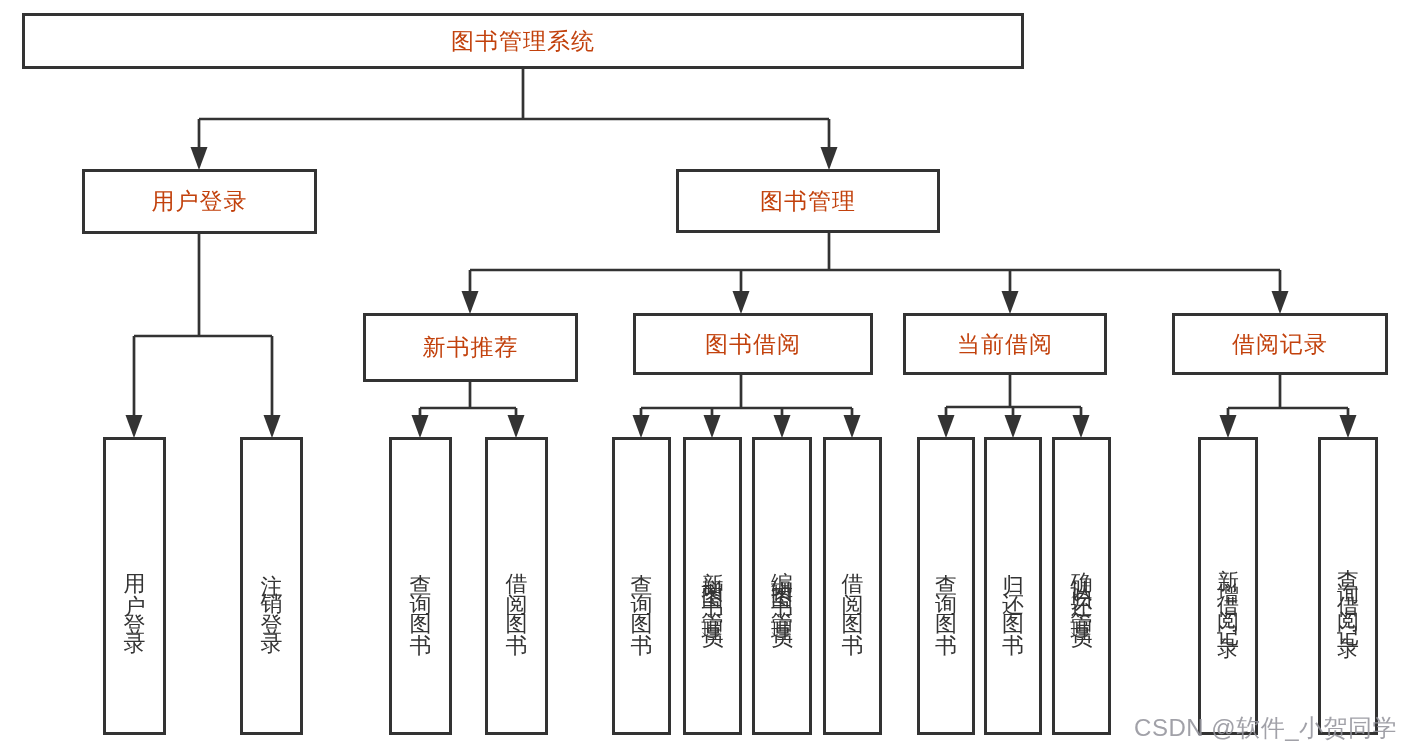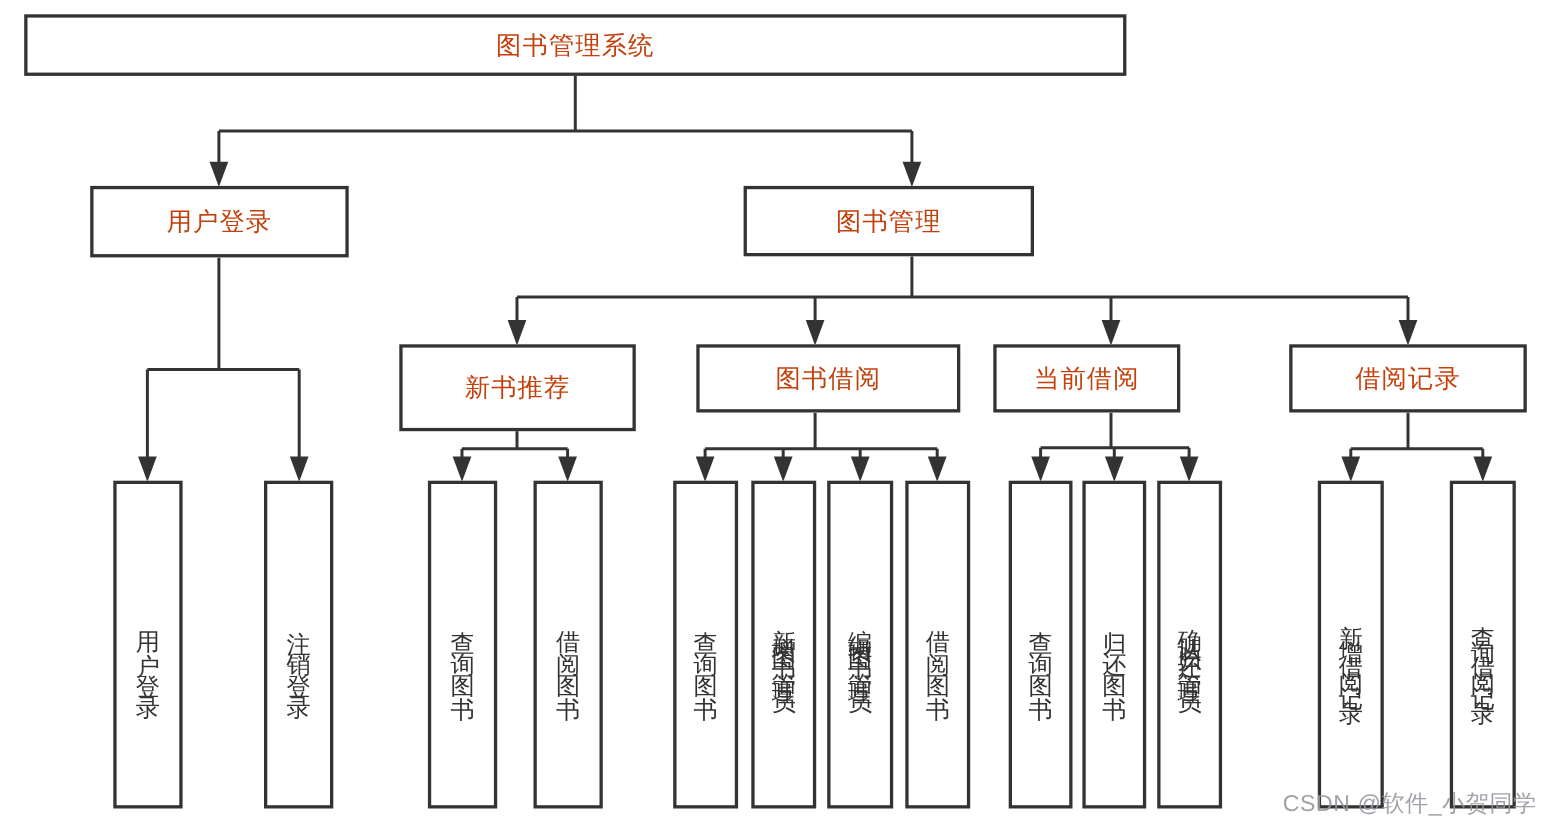--- a/index.html
+++ b/index.html
@@ -48,35 +48,35 @@
     color: #333333;
     line-height: 1;
   }
   .sp4  { letter-spacing: 20px; margin-bottom: -20px; }
   .sp6  { letter-spacing: 14px; margin-bottom: -14px; }
   .sp8  { letter-spacing: 8px;  margin-bottom: -8px; }
   .watermark {
     position: absolute;
     right: 8px;
     bottom: 3px;
-    font-size: 21px;
+    font-size: 24px;
     color: rgba(148, 148, 156, 0.88);
     z-index: 3;
     white-space: nowrap;
     letter-spacing: 0.5px;
   }
 
   
   #root-box   { left: 22px;  top: 13px;  width: 1002px; height: 56px; }
   #l2-login   { left: 82px;  top: 169px; width: 235px;  height: 65px; }
   #l2-mgmt    { left: 676px; top: 169px; width: 264px;  height: 64px; }
 
-  #l3-newrec  { left: 363px;  top: 313px; width: 215px; height: 79px; }
+  #l3-newrec  { left: 363px;  top: 313px; width: 215px; height: 69px; }
   #l3-borrow  { left: 633px;  top: 313px; width: 240px; height: 62px; }
-  #l3-current { left: 903px;  top: 313px; width: 170px; height: 62px; }
+  #l3-current { left: 903px;  top: 313px; width: 204px; height: 62px; }
   #l3-records { left: 1172px; top: 313px; width: 216px; height: 62px; align-items: center; }
 
   .leaf { top: 437px; height: 298px; }
   #leaf-ulogin  { left: 103px;  width: 63px; }
   #leaf-logout  { left: 240px;  width: 63px; }
   #leaf-qbook1  { left: 389px;  width: 63px; }
   #leaf-bbook1  { left: 485px;  width: 63px; }
   #leaf-qbook2  { left: 612px;  width: 59px; }
   #leaf-addbook { left: 683px;  width: 59px; }
   #leaf-editbook{ left: 752px;  width: 60px; }

